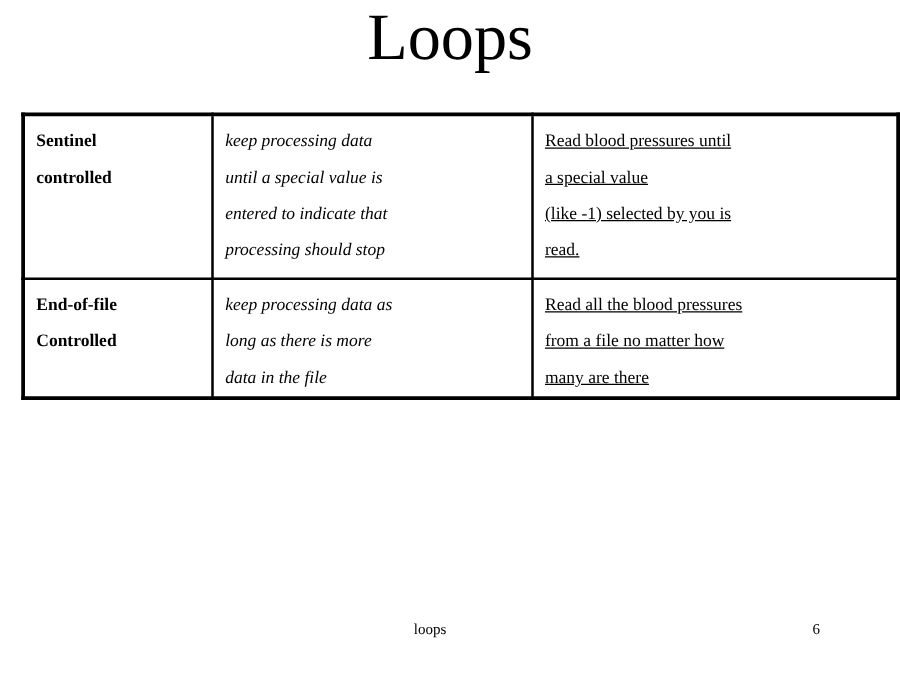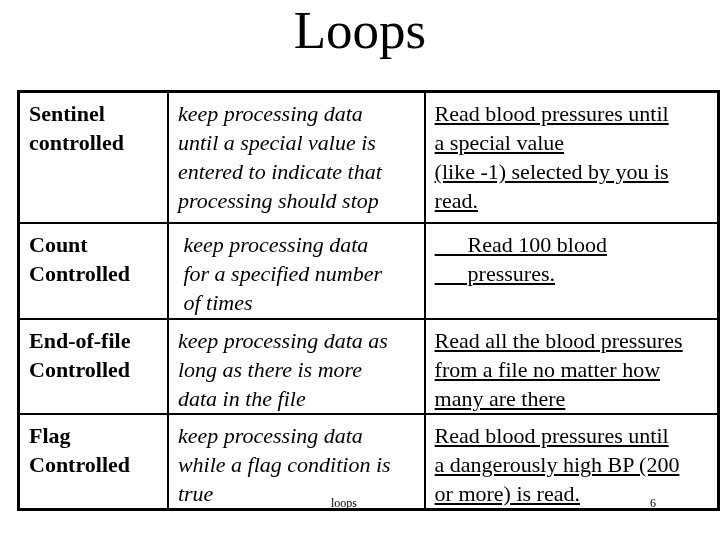--- a/index.html
+++ b/index.html
@@ -37,21 +37,21 @@
     left: 17px;
     top: 90px;
     border-collapse: collapse;
     border: 3px solid #000000;
     table-layout: fixed;
   }
   table.loops-table td {
     border: 2px solid #000000;
     vertical-align: top;
     white-space: pre;
-    font-size: 22px;
+    font-size: 14px;
     line-height: 29px;
     padding: 6px 2px 0 9px;
     overflow: hidden;
   }
   td.col-type {
     width: 143px;
     font-weight: bold;
     padding-left: 8px;
   }
   td.col-desc {
@@ -98,48 +98,29 @@
 controlled</td>
         <td class="col-desc">keep processing data
 until a special value is
 entered to indicate that
 processing should stop</td>
         <td class="col-example">Read blood pressures until
 a special value
 (like -1) selected by you is
 read.</td>
       </tr>
-      <tr class="row-1">
-        <td class="col-type">Count
-Controlled</td>
-        <td class="col-desc"> keep processing data
- for a specified number
- of times</td>
-        <td class="col-example">      Read 100 blood
-      pressures.</td>
-      </tr>
       <tr class="row-2">
         <td class="col-type">End-of-file
 Controlled</td>
         <td class="col-desc">keep processing data as
 long as there is more
 data in the file</td>
         <td class="col-example">Read all the blood pressures
 from a file no matter how
 many are there</td>
       </tr>
-      <tr class="row-3">
-        <td class="col-type">Flag
-Controlled</td>
-        <td class="col-desc">keep processing data
-while a flag condition is
-true</td>
-        <td class="col-example">Read blood pressures until
-a dangerously high BP (200
-or more) is read.</td>
-      </tr>
     </tbody>
   </table>
 
   <div class="footer-label">loops</div>
   <div class="page-number">6</div>
 
 </div>
 
 </body></html>

